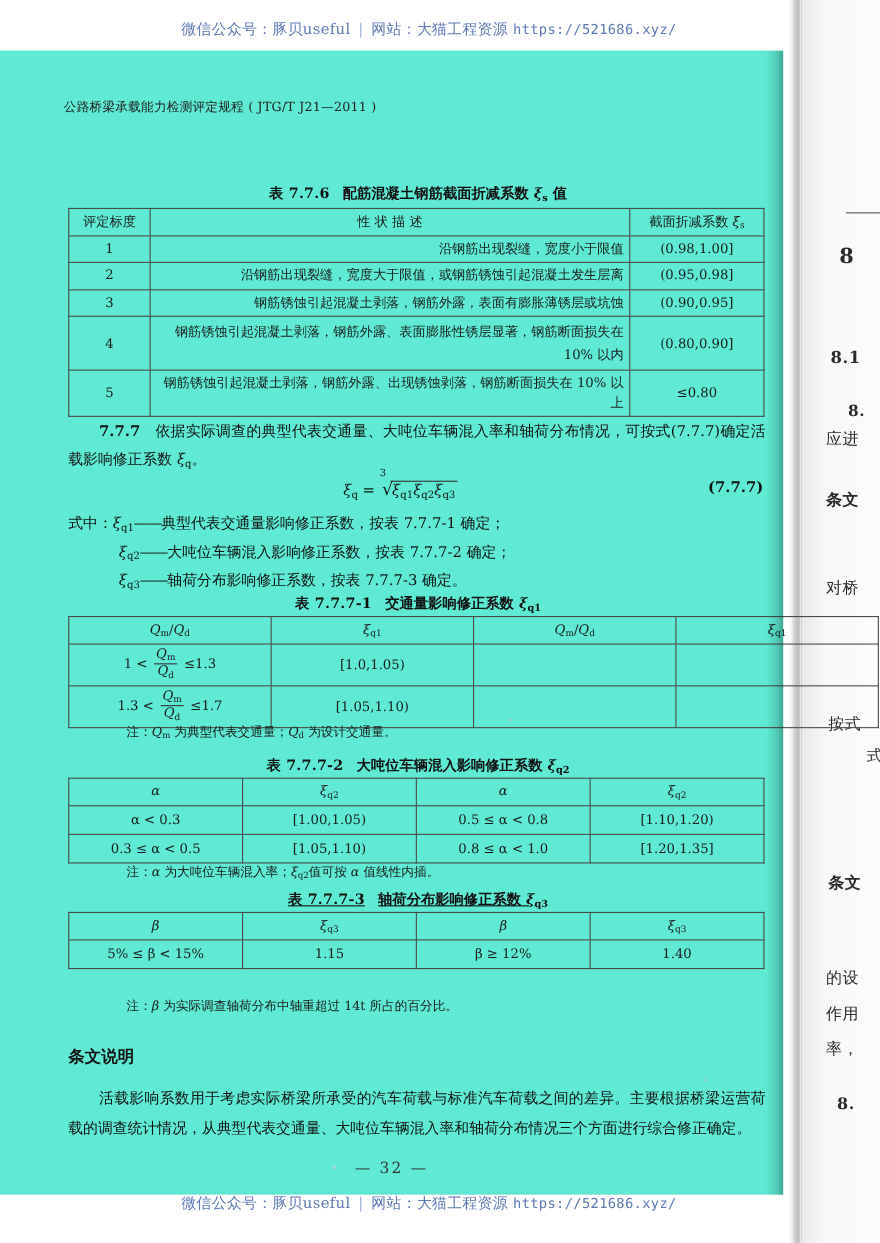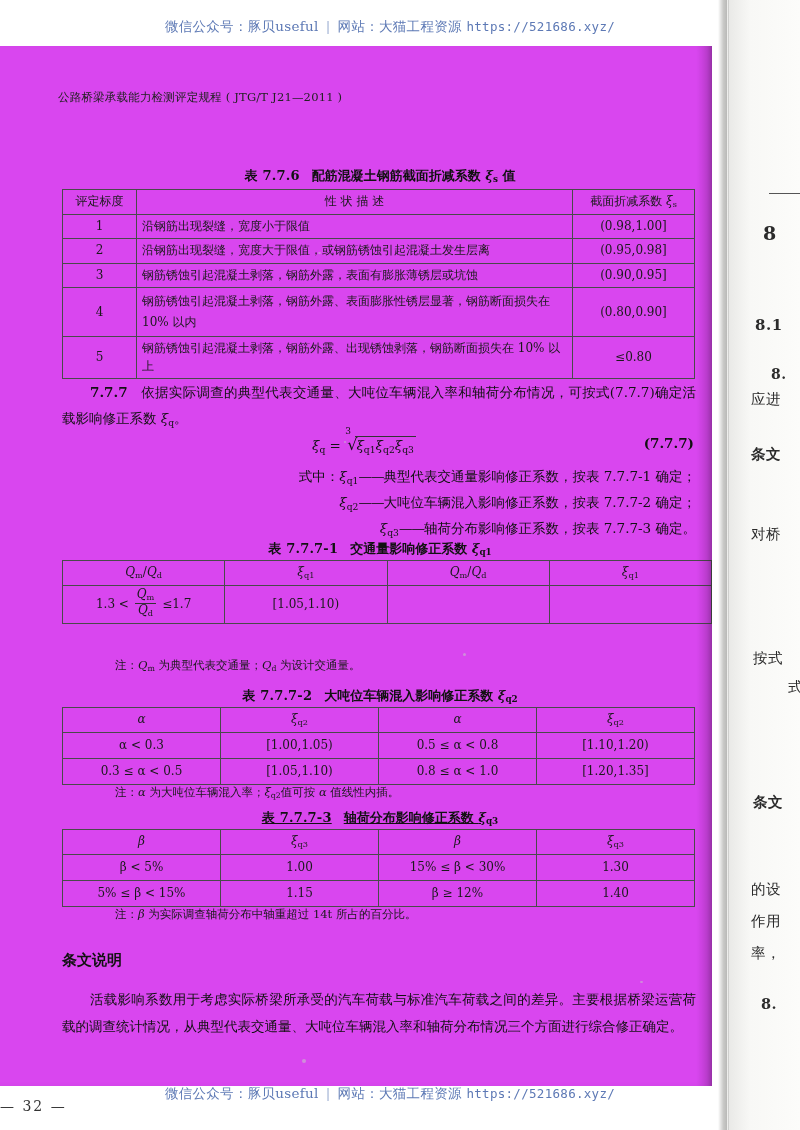--- a/index.html
+++ b/index.html
@@ -26,21 +26,21 @@
   .wm-top { top: 18px; }
   .wm-bottom { top: 1085px; }
   .wm-band .sep { color: #9fb0d4; margin: 0 7px; }
   .wm-band .mono { font-family: "DejaVu Sans Mono", "Liberation Mono", monospace; font-size: 12.5px; }
 
   
   .page-main {
     position: absolute;
     left: 0px; top: 46px;
     width: 712px; height: 1040px;
-    background: #d946ef;
+    background: #5eead4;
     box-shadow: inset -9px 0 14px -10px rgba(0,0,0,.30);
   }
   .page-main::after{
     content:"";
     position:absolute; right:0; top:0; bottom:0; width:16px;
     background: linear-gradient(to right, rgba(0,0,0,0) 0%, rgba(0,0,0,.10) 70%, rgba(0,0,0,.20) 100%);
     pointer-events:none;
   }
 
   
@@ -98,21 +98,21 @@
     background: transparent;
   }
   table.doc-tbl td, table.doc-tbl th {
     border: 1px solid #4a4a4a;
     padding: 3px 5px;
     font-weight: normal;
     vertical-align: middle;
     line-height: 1.45;
   }
   table.doc-tbl .c { text-align:center; }
-  table.doc-tbl .l { text-align:left; }
+  table.doc-tbl .l { text-align:right; }
   table.doc-tbl thead td { text-align:center; }
 
   .var { font-style: italic; font-family: "DejaVu Serif","Liberation Serif",serif; }
   sub { font-size: .68em; vertical-align: -.28em; font-style: normal;}
 
   .para {
     position: absolute;
     width: 634px; left: 62px;
     font-size: 13.5px;
     line-height: 1.92;
@@ -146,24 +146,23 @@
     position: absolute; left: 115px;
     font-size: 11.5px; color: #1a1a1a; white-space: nowrap;
   }
 
   .sec-title {
     position: absolute; left: 62px;
     font-size: 15px; font-weight: bold; color: #111;
   }
 
   .pagenum {
-    position: absolute; width: 712px; left: 0; text-align:left;
+    position: absolute; width: 712px; left: 0; text-align:center;
     font-size: 14px; color: #333; letter-spacing: 2px;
     font-family: "DejaVu Serif","Liberation Serif",serif;
-    margin-top: 44px;
   }
 
   
   .frac {
     display: inline-block; vertical-align: middle;
     text-align: center; line-height: 1.15; margin: 0 2px;
     position: relative; top: -1px;
   }
   .frac .top { display:block; border-bottom: 1px solid #333; padding: 0 2px;}
   .frac .bot { display:block; padding: 0 2px;}
@@ -254,53 +253,59 @@
       <b>7.7.7</b>&nbsp;&nbsp;&nbsp;<span>依据实际调查的典型代表交通量、大吨位车辆混入率和轴荷分布情况，可按式</span><span>(7.7.7)确定活载影响修正系数 <span class="var">ξ</span><sub>q</sub>。</span>
     </div>
 
     <div class="formula-row" style="top:389px;">
       <span class="formula-center">
         <span class="var">ξ</span><sub>q</sub>&nbsp;=&nbsp;<span class="radic"><span class="idx">3</span><span class="rsign">√</span><span class="rbody"><span class="var">ξ</span><sub>q1</sub><span class="var">ξ</span><sub>q2</sub><span class="var">ξ</span><sub>q3</sub></span></span>
       </span>
       <span class="formula-tag">(7.7.7)</span>
     </div>
 
-    <div class="deflist" style="top:418px;text-align:right;">
+    <div class="deflist" style="top:418px;">
       <div class="row">
         <span>式中：</span><span class="var">ξ</span><sub>q1</sub><span class="dash">——</span><span>典型代表交通量影响修正系数，按表 7.7.7-1 确定；</span>
       </div>
       <div class="row">
         <span class="hang"></span><span class="var">ξ</span><sub>q2</sub><span class="dash">——</span><span>大吨位车辆混入影响修正系数，按表 7.7.7-2 确定；</span>
       </div>
       <div class="row">
         <span class="hang"></span><span class="var">ξ</span><sub>q3</sub><span class="dash">——</span><span>轴荷分布影响修正系数，按表 7.7.7-3 确定。</span>
       </div>
     </div>
 
     <div class="tbl-cap" style="top:494px;">
       <span class="num">表 7.7.7-1</span><span class="gap"></span><span>交通量影响修正系数 <span class="var">ξ</span><sub>q1</sub></span>
     </div>
 
-    <table class="doc-tbl" style="left:62px; top:514px; width:650px;">
+    <table class="doc-tbl" style="left:62px; top:514px; width:737px;">
       <colgroup>
           <col style="width:25%">
           <col style="width:25%">
           <col style="width:25%">
           <col style="width:25%">
         </colgroup>
       <thead>
         <tr>
           <td class="c"><span class="var">Q</span><sub>m</sub>/<span class="var">Q</span><sub>d</sub></td>
           <td class="c"><span class="var">ξ</span><sub>q1</sub></td>
           <td class="c"><span class="var">Q</span><sub>m</sub>/<span class="var">Q</span><sub>d</sub></td>
           <td class="c"><span class="var">ξ</span><sub>q1</sub></td>
         </tr>
       </thead>
       <tbody>
         <tr>
+          <td class="c" style="height:38px">1 &lt; <span class="frac"><span class="top"><span class="var">Q</span><sub>m</sub></span><span class="bot"><span class="var">Q</span><sub>d</sub></span></span> ≤1.3</td>
+          <td class="c">[1.0,1.05)</td>
+          <td class="c"></td>
+          <td class="c"></td>
+        </tr>
+        <tr>
           <td class="c" style="height:38px">1.3 &lt; <span class="frac"><span class="top"><span class="var">Q</span><sub>m</sub></span><span class="bot"><span class="var">Q</span><sub>d</sub></span></span> ≤1.7</td>
           <td class="c">[1.05,1.10)</td>
           <td class="c"></td>
           <td class="c"></td>
         </tr>
       </tbody>
     </table>
 
     <div class="note" style="top:612px;">注：<span class="var">Q</span><sub>m</sub> 为典型代表交通量；<span class="var">Q</span><sub>d</sub> 为设计交通量。</div>
 
@@ -354,26 +359,20 @@
         </colgroup>
       <thead>
         <tr>
           <td class="c"><span class="var">β</span></td>
           <td class="c"><span class="var">ξ</span><sub>q3</sub></td>
           <td class="c"><span class="var">β</span></td>
           <td class="c"><span class="var">ξ</span><sub>q3</sub></td>
         </tr>
       </thead>
       <tbody>
-        <tr>
-          <td class="c" style="height:26px">β &lt; 5%</td>
-          <td class="c">1.00</td>
-          <td class="c">15% ≤ β &lt; 30%</td>
-          <td class="c">1.30</td>
-        </tr>
         <tr>
           <td class="c" style="height:26px">5% ≤ β &lt; 15%</td>
           <td class="c">1.15</td>
           <td class="c">β ≥ 12%</td>
           <td class="c">1.40</td>
         </tr>
       </tbody>
     </table>
 
     <div class="note" style="top:861px;">注：<span class="var">β</span> 为实际调查轴荷分布中轴重超过 14t 所占的百分比。</div>

